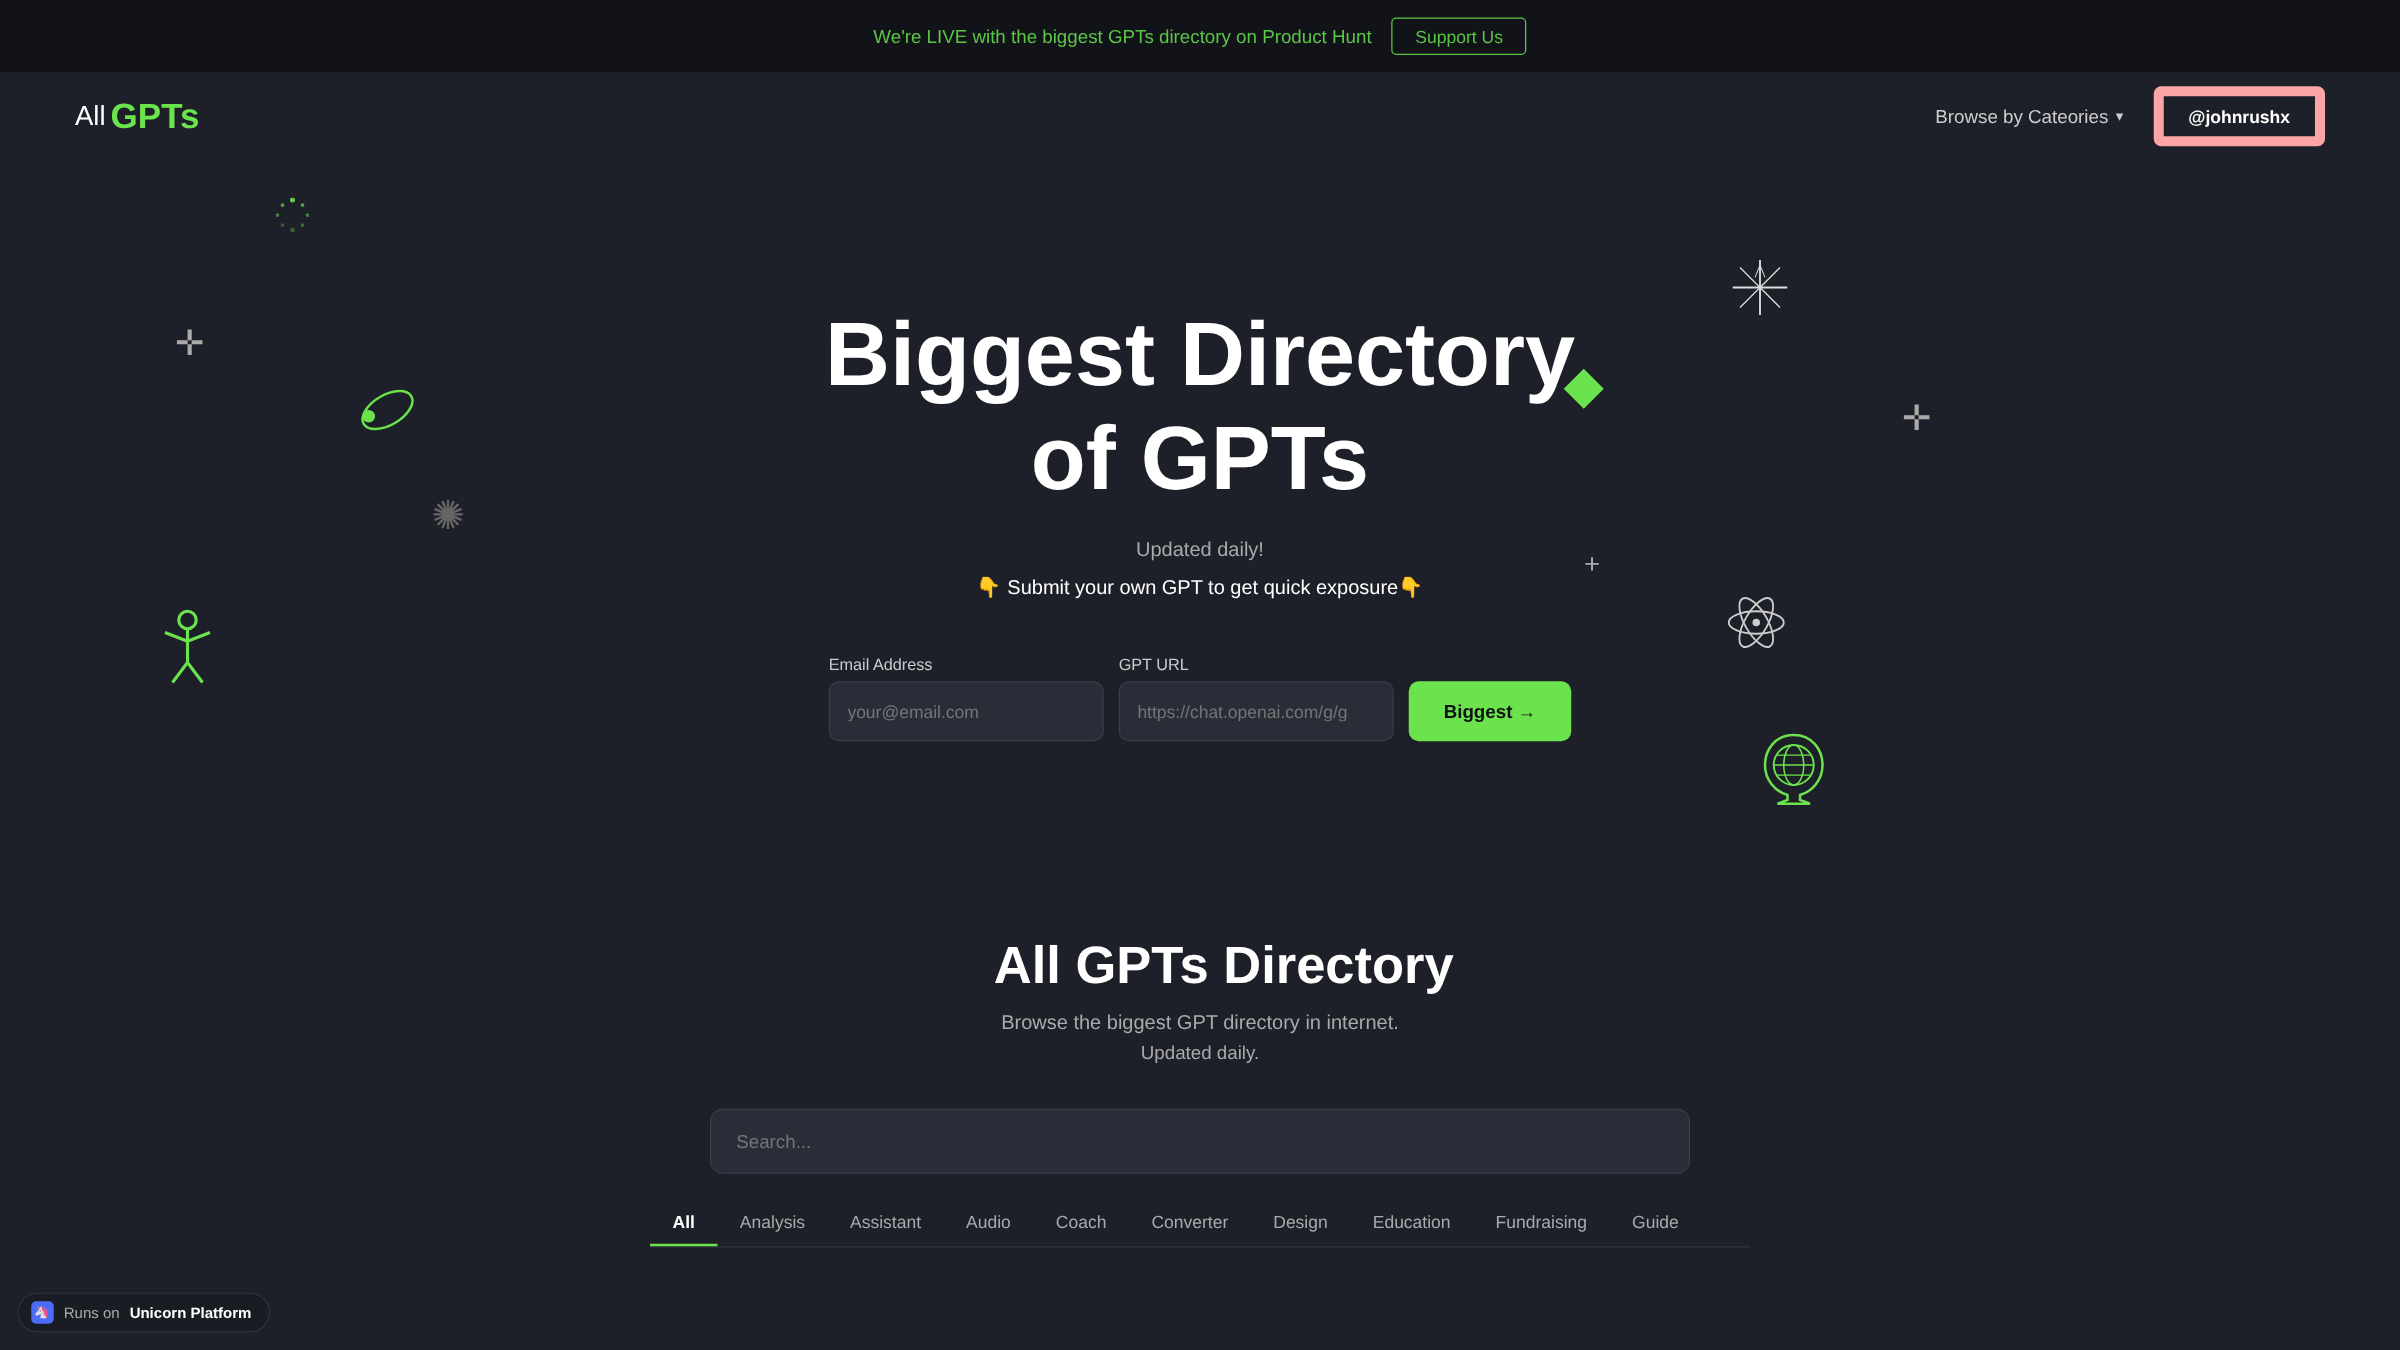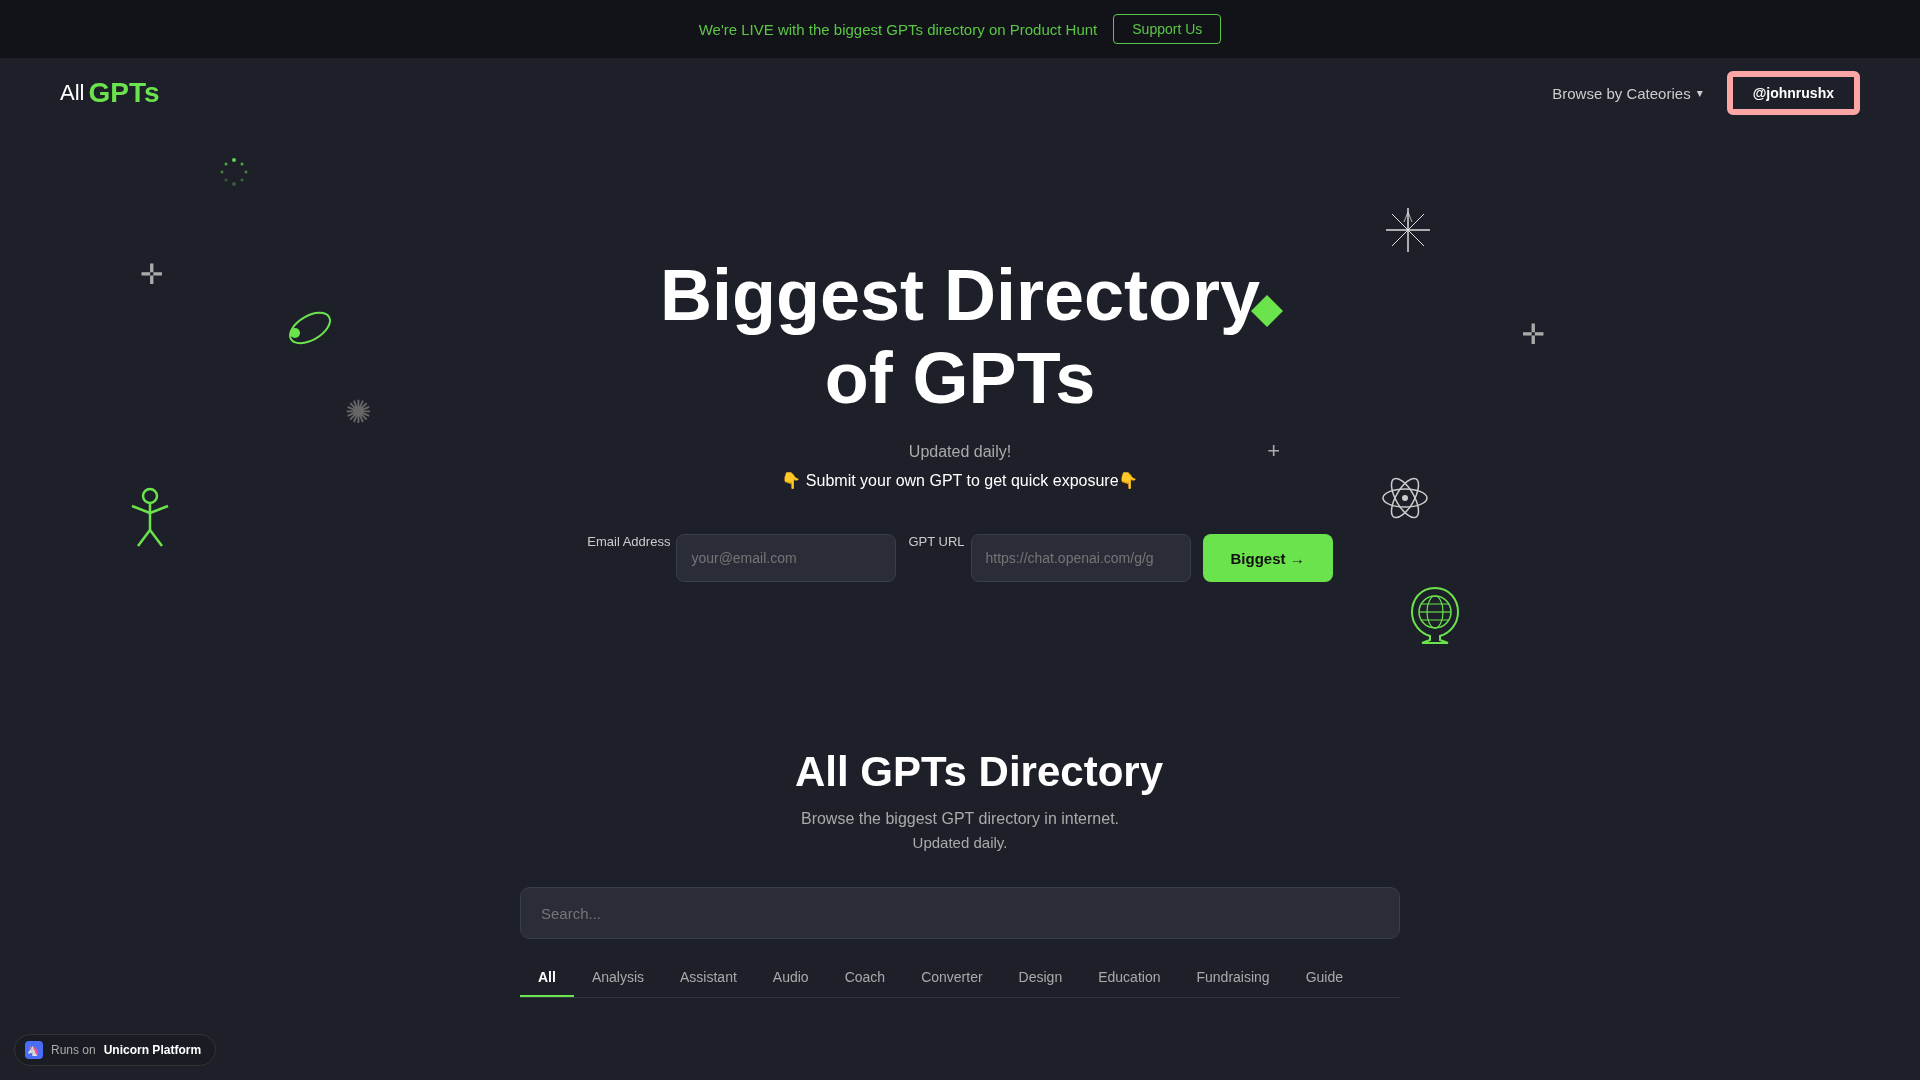--- a/index.html
+++ b/index.html
@@ -79,21 +79,21 @@
       display: flex;
       align-items: center;
       gap: 6px;
     }
     .browse-btn::after {
       content: '▾';
       font-size: 12px;
     }
     .user-btn {
       background: transparent;
-      border: 6px solid #fca5a5;
+      border: 8px solid #fca5a5;
       color: #ffffff;
       padding: 8px 20px;
       font-size: 14px;
       font-weight: 600;
       border-radius: 6px;
       cursor: pointer;
       text-align: right;
     }
 
     
@@ -132,20 +132,21 @@
     }
 
     
     .submit-form {
       display: flex;
       align-items: flex-end;
       gap: 12px;
     }
     .form-group {
       display: flex;
+      flex-direction: column;
       gap: 6px;
     }
     .form-label {
       font-size: 13px;
       color: #cccccc;
     }
     .form-input {
       width: 220px;
       height: 48px;
       background: #2a2d38;
@@ -294,21 +295,21 @@
     }
 
     .directory-updated {
       color: #aaaaaa;
       font-size: 15px;
       text-align: center;
       margin-bottom: 36px;
     }
 
     .search-bar-wrap {
-      width: 880px;
+      width: 784px;
       margin-bottom: 20px;
     }
 
     .search-bar {
       width: 100%;
       height: 52px;
       background: #2a2d38;
       border: 1.5px solid #3a3d4a;
       border-radius: 10px;
       padding: 0 20px;

